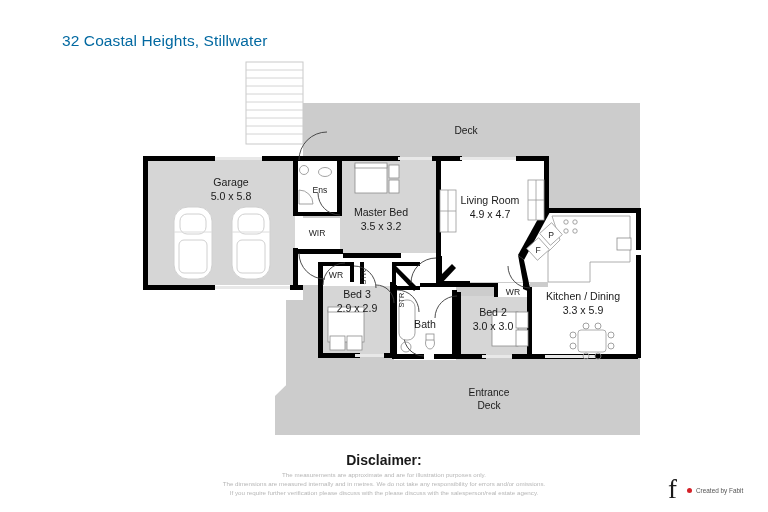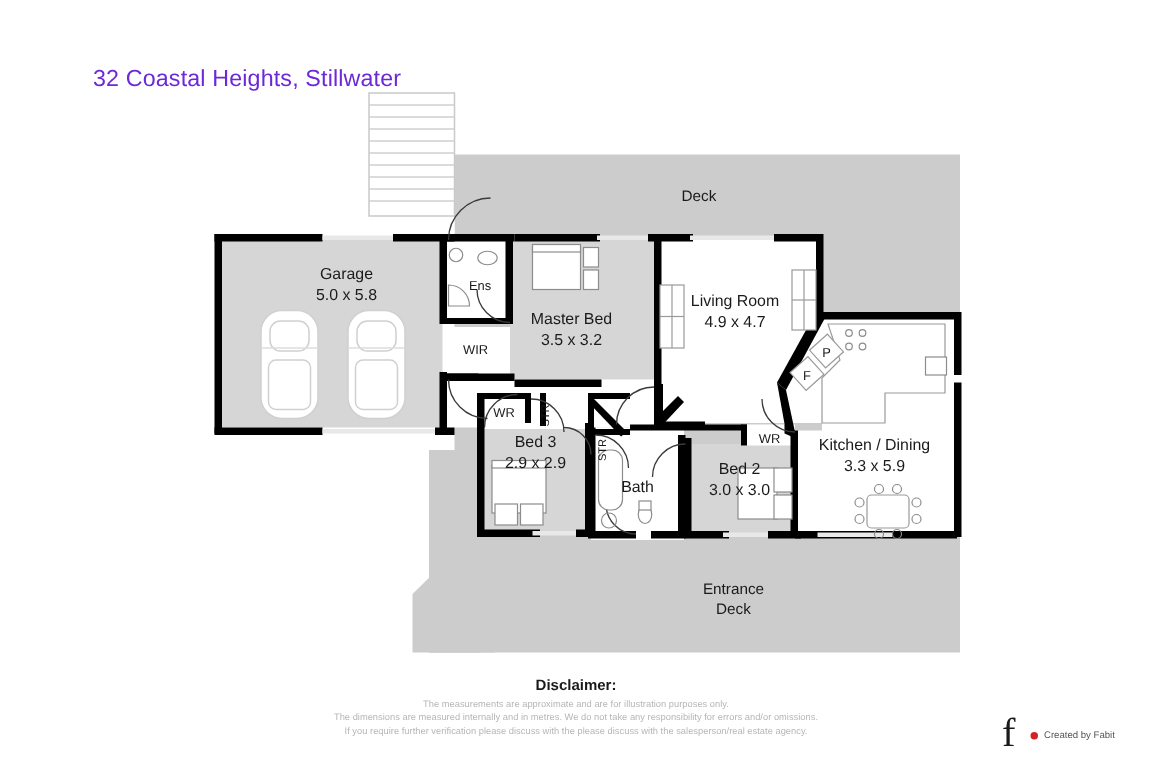--- a/index.html
+++ b/index.html
@@ -9,23 +9,23 @@
     font-family: "Liberation Sans", sans-serif;
     overflow: hidden;
   }
   #page {
     position: relative;
     width: 768px; height: 512px;
     background: #ffffff;
   }
   #title {
     position: absolute;
-    left: 62px; top: 44px;
+    left: 62px; top: 32px;
     font-size: 15.5px;
-    color: #6d28d9;
+    color: #0369a1;
     letter-spacing: 0.1px;
   }
   #plan-wrap {
     position: absolute;
     left: 0; top: 0;
     width: 768px; height: 512px;
   }
   svg.plan { display: block; }
   .rlabel {
     font-family: "Liberation Sans", sans-serif;
@@ -38,21 +38,21 @@
   .rlabel.vert { font-size: 7.4px; }
   .deckLabel { font-size: 10.2px; fill: #1a1a1a; text-anchor: middle; }
   
   #disclaimer {
     position: absolute;
     left: 0; top: 452px;
     width: 768px;
     text-align: center;
   }
   #disclaimer .dtitle {
-    font-size: 10px;
+    font-size: 14px;
     font-weight: bold;
     color: #1a1a1a;
     margin: 0 0 2px 0;
   }
   #disclaimer .dline {
     font-size: 6.2px;
     color: #b6b6b6;
     line-height: 9.2px;
     margin: 0;
     letter-spacing: 0.02px;

